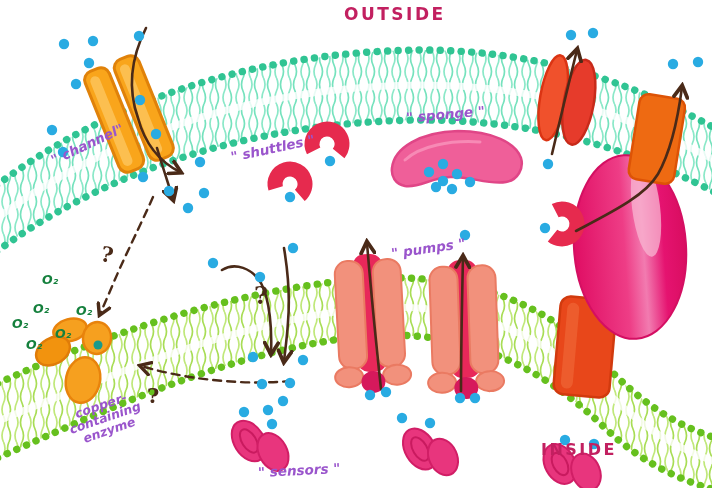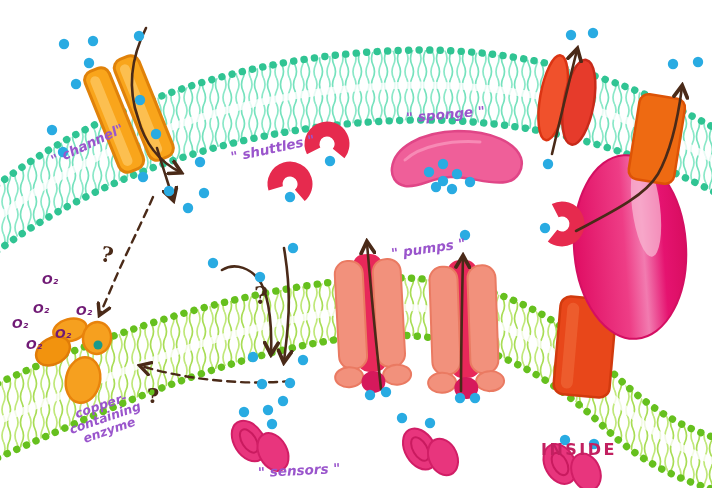--- a/index.html
+++ b/index.html
@@ -4,21 +4,21 @@
 <style>
   html,body{margin:0;padding:0;background:#fff;}
   .stage{position:relative;width:712px;height:488px;background:#ffffff;overflow:hidden;
          font-family:"DejaVu Sans",sans-serif;}
   .stage svg{position:absolute;left:0;top:0;}
   .region{position:absolute;color:#c22060;font-weight:700;font-size:17px;letter-spacing:2.5px;white-space:nowrap;}
   .lbl{position:absolute;color:#9a55cc;font-style:italic;font-weight:600;font-size:13.5px;white-space:nowrap;}
   .enz{position:absolute;color:#9a55cc;font-style:italic;font-weight:600;font-size:12.5px;line-height:13px;
        text-align:center;transform:rotate(-19deg);width:110px;}
   .qmark{position:absolute;color:#4a2a18;font-weight:700;font-size:21px;font-family:"DejaVu Serif",serif;}
-  .o2{position:absolute;color:#701a75;font-weight:700;font-style:italic;font-size:12.5px;white-space:nowrap;}
+  .o2{position:absolute;color:#15803d;font-weight:700;font-style:italic;font-size:12.5px;white-space:nowrap;}
 </style>
 </head>
 <body>
 
 <div class="stage">
 <svg width="712" height="488" viewBox="0 0 712 488">
   <defs>
     <pattern id="tealTails" width="13" height="26" patternUnits="userSpaceOnUse">
       <path d="M3.5,0 q3,6.5 0,13 q-3,6.5 0,13" stroke="#8be8c8" stroke-width="1.7" fill="none"></path>
       <path d="M9,0 q-3,6.5 0,13 q3,6.5 0,13" stroke="#75e2bd" stroke-width="1.7" fill="none"></path>
@@ -188,20 +188,21 @@
         <circle cx="475" cy="398" r="5.2" fill="#29abe2"></circle>
         <circle cx="244" cy="412" r="5.2" fill="#29abe2"></circle>
         <circle cx="272" cy="424" r="5.2" fill="#29abe2"></circle>
         <circle cx="402" cy="418" r="5.2" fill="#29abe2"></circle>
         <circle cx="430" cy="423" r="5.2" fill="#29abe2"></circle>
         <circle cx="565" cy="440" r="5.2" fill="#29abe2"></circle>
         <circle cx="594" cy="444" r="5.2" fill="#29abe2"></circle>
       </g>
 </svg>
 
+<div class="region" style="left:344px;top:4px;">OUTSIDE</div>
 <div class="region" style="left:541px;top:417px;font-size:16px;margin-top:23px;">INSIDE</div>
 
 <div class="lbl" style="left:48px;top:136px;transform:rotate(-25deg);">" channel"</div>
 <div class="lbl" style="left:230px;top:140px;transform:rotate(-12deg);">" shuttles "</div>
 <div class="lbl" style="left:406px;top:106px;transform:rotate(-5deg);">" sponge "</div>
 <div class="lbl" style="left:391px;top:240px;transform:rotate(-8deg);">" pumps "</div>
 <div class="lbl" style="left:258px;top:462px;transform:rotate(-3deg);">" sensors "</div>
 
 <div class="enz" style="left:50px;top:398px;">
   <div>copper-</div>

